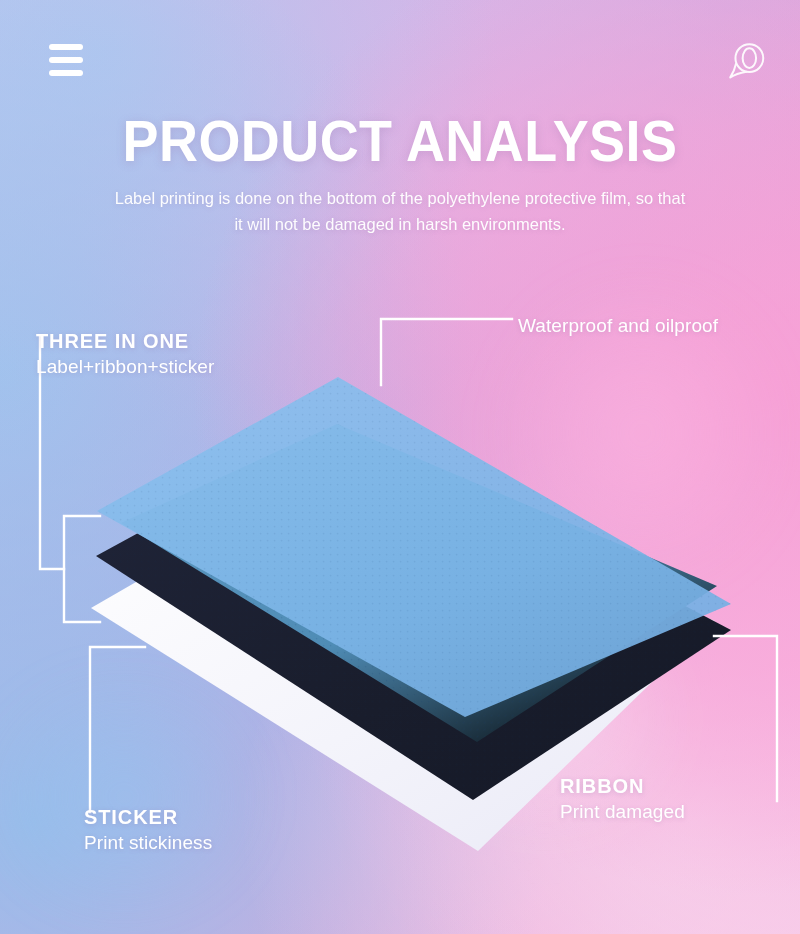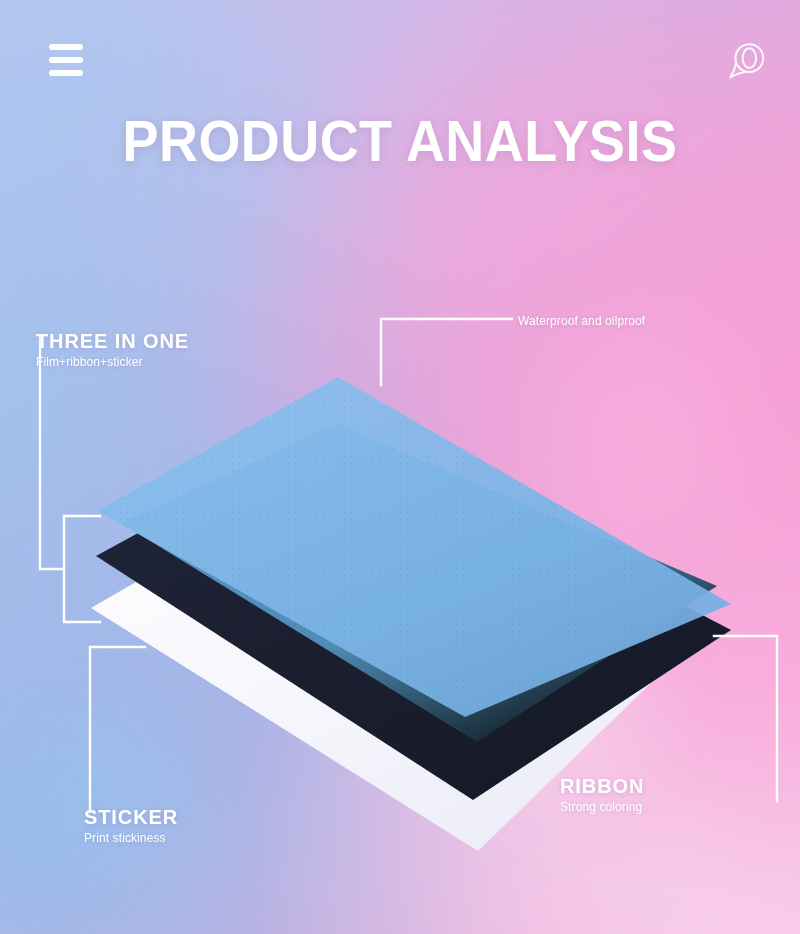--- a/index.html
+++ b/index.html
@@ -86,21 +86,21 @@
   .stack svg{ display:block; width:800px; height:934px; }
 
   
   .callout{ position:absolute; color:#fff; }
   .callout .c-title{
     font-size:20px; font-weight:700; letter-spacing:0.9px;
     line-height:1.15; white-space:nowrap;
     text-shadow:0 1px 5px rgba(140,105,165,0.28);
   }
   .callout .c-sub{
-    font-size:12px; font-weight:400; letter-spacing:0.1px;
+    font-size:19px; font-weight:400; letter-spacing:0.1px;
     line-height:1.3; margin-top:2px; white-space:nowrap;
     text-shadow:0 1px 4px rgba(140,105,165,0.25);
   }
 
   #callout-three  { left:36px;  top:330px; }
   #callout-film   { left:518px; top:312px; }
   #callout-sticker{ left:84px;  top:806px; }
   #callout-ribbon { left:560px; top:775px; width:205px; }
 
   
@@ -123,20 +123,21 @@
 
   <div class="roll-icon">
     <svg viewBox="0 0 48 48" fill="none" stroke="#ffffff" stroke-width="2.1" stroke-linecap="round" stroke-linejoin="round">
       <circle cx="27.5" cy="21" r="14.5"></circle>
       <ellipse cx="27.5" cy="21" rx="7" ry="10.2"></ellipse>
       <path d="M24.5 35.3 C17 36.6 10.6 39.2 7.6 41.1 C10.4 36.6 12.6 31.4 13.4 27.2"></path>
     </svg>
   </div>
 
   <div class="page-title">PRODUCT ANALYSIS</div>
+  <div class="page-subtitle">Label printing is done on the bottom of the polyethylene protective film, so that it will not be damaged in harsh environments.</div>
 
   <div class="stack">
     <svg viewBox="0 0 800 934">
       <defs>
         <pattern id="dots" width="7" height="7" patternUnits="userSpaceOnUse">
           <circle cx="1.6" cy="1.6" r="0.85" fill="rgba(20,60,110,0.16)"></circle>
         </pattern>
         <pattern id="dots2" width="7" height="7" patternUnits="userSpaceOnUse">
           <circle cx="1.6" cy="1.6" r="0.85" fill="rgba(10,40,80,0.17)"></circle>
         </pattern>
@@ -192,30 +193,30 @@
       <path d="M381 385 L381 319 L512 319"></path>
 
       <path d="M714 636 L777 636 L777 801"></path>
 
       <path d="M145 647 L90 647 L90 812"></path>
     </svg>
   </div>
 
   <div class="callout" id="callout-three">
     <div class="c-title">THREE IN ONE</div>
-    <div class="c-sub">Film+ribbon+sticker</div>
+    <div class="c-sub">Label+ribbon+sticker</div>
   </div>
 
   <div class="callout" id="callout-film">
     <div class="c-sub">Waterproof and oilproof</div>
   </div>
 
   <div class="callout" id="callout-sticker">
     <div class="c-title">STICKER</div>
     <div class="c-sub">Print stickiness</div>
   </div>
 
   <div class="callout" id="callout-ribbon">
     <div class="c-title">RIBBON</div>
-    <div class="c-sub">Strong coloring</div>
+    <div class="c-sub">Print damaged</div>
   </div>
 
 </div>
 
 </body></html>

